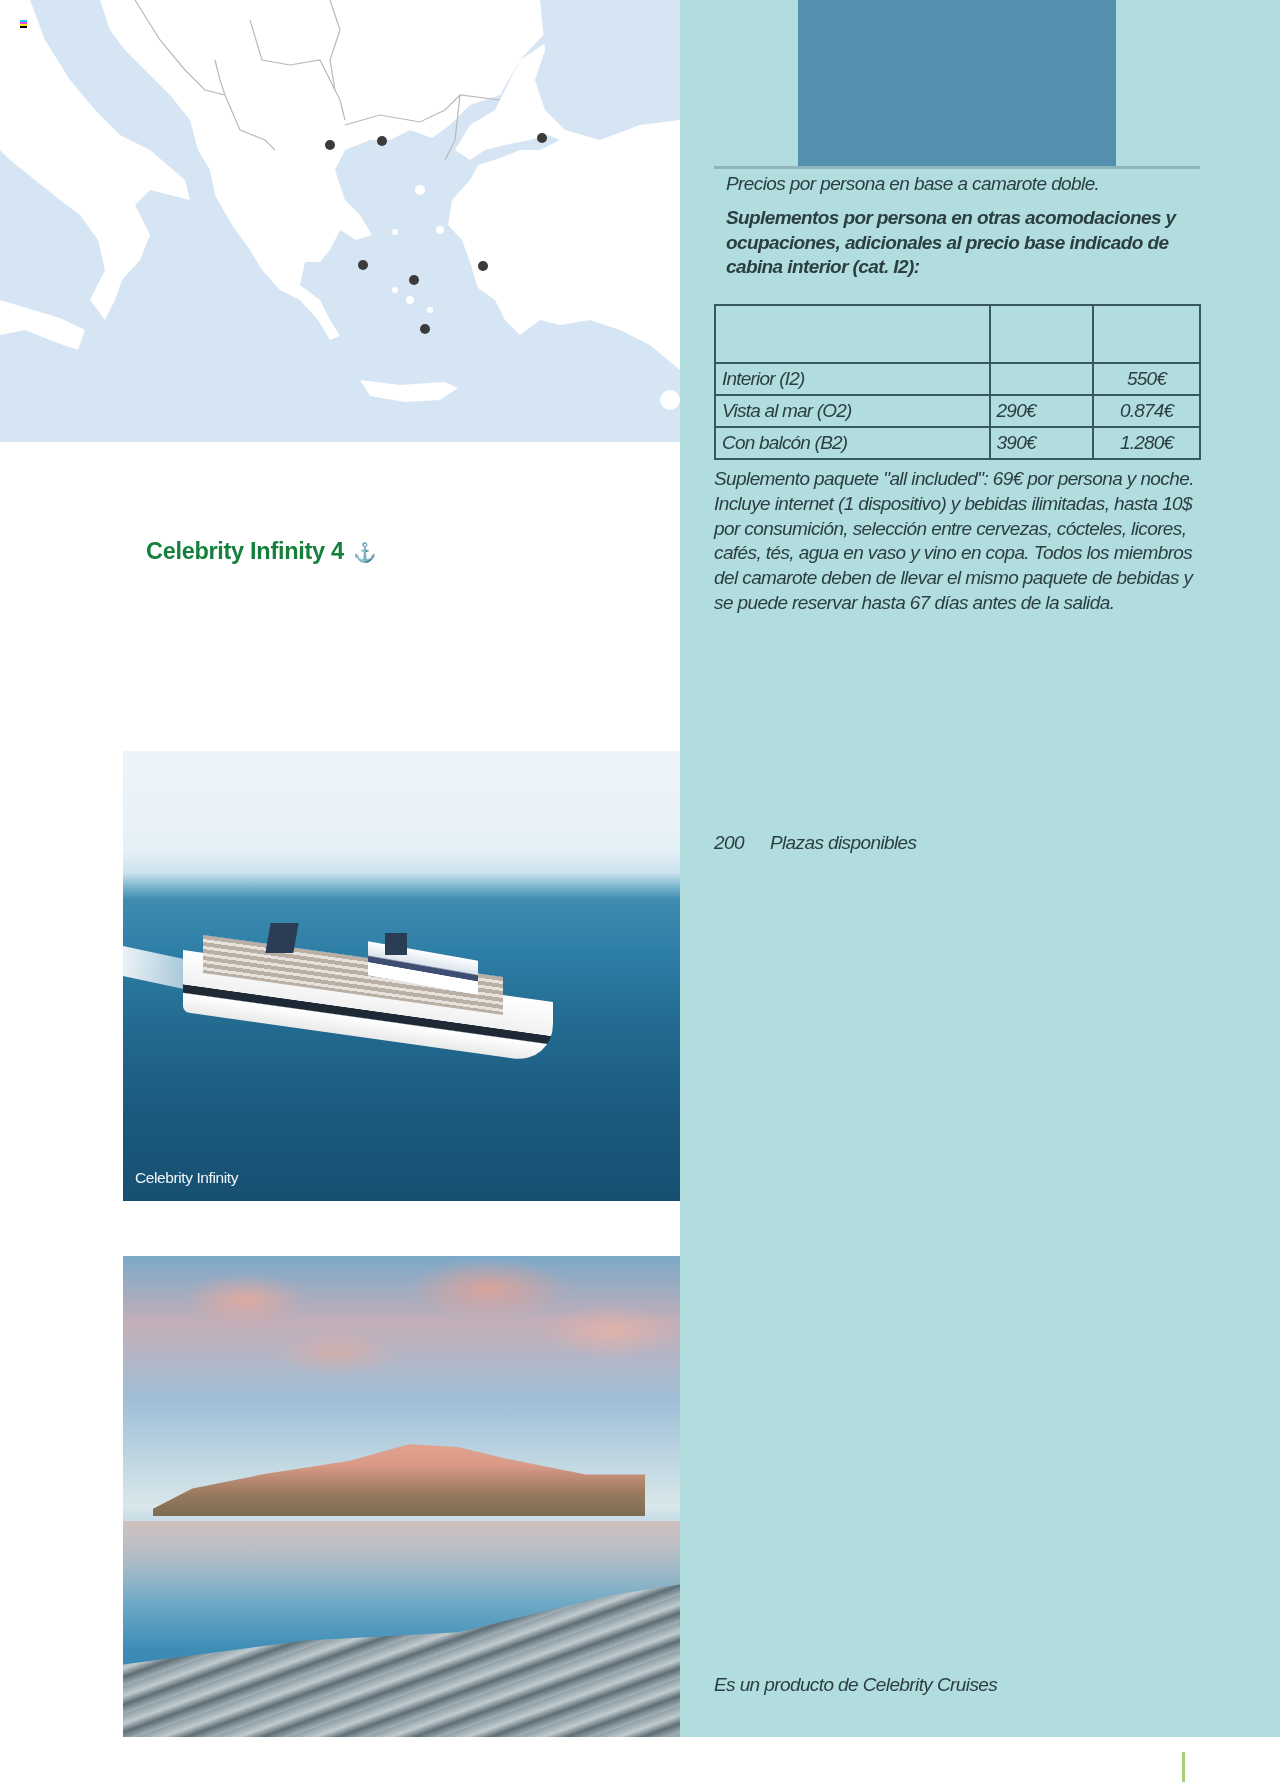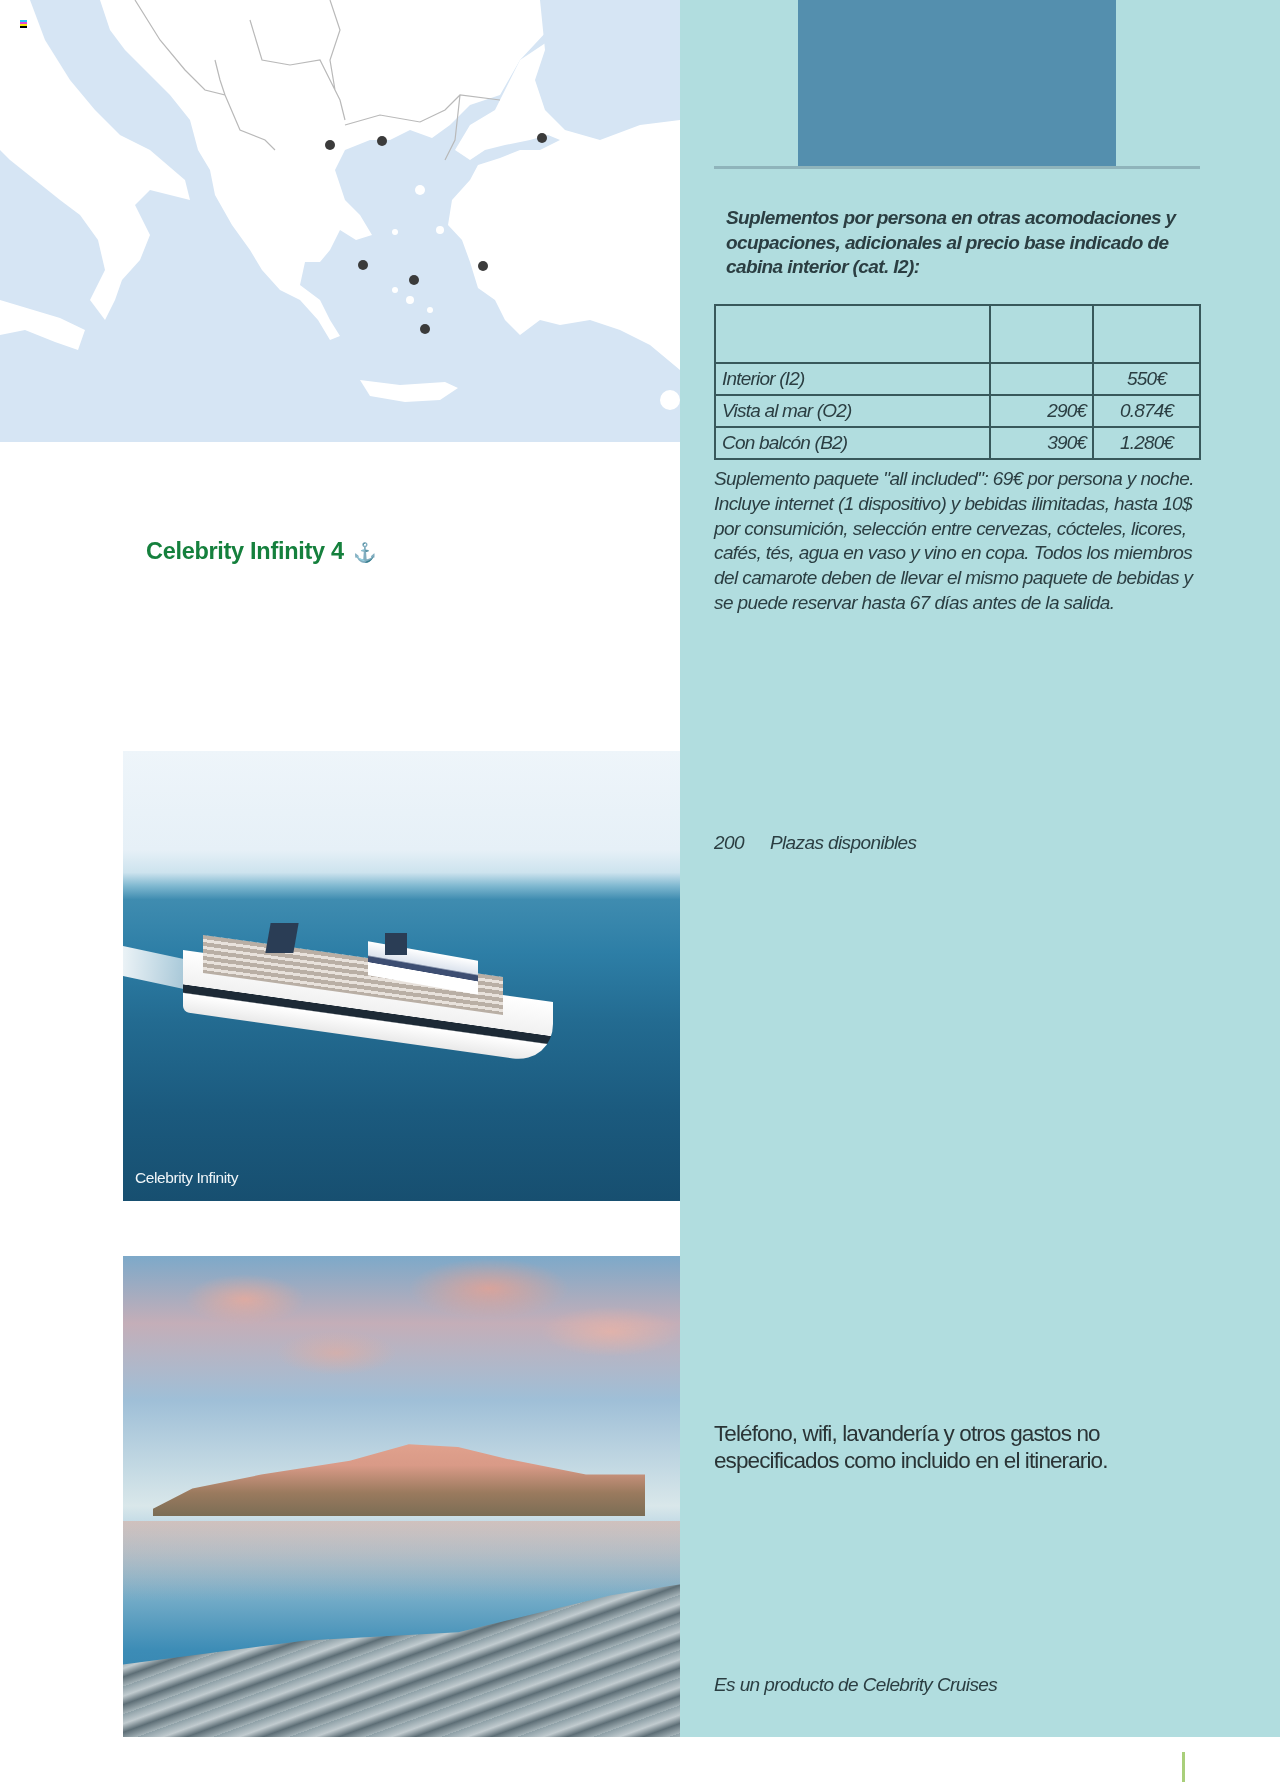--- a/index.html
+++ b/index.html
@@ -18,21 +18,21 @@
     .panel-rule { position: absolute; left: 34px; top: 166px; width: 486px; height: 3px; background: #8fb4bb; }
 
     .it { font-style: italic; color: #2b3e42; letter-spacing: -0.6px; }
     .p-prices { position: absolute; left: 46px; top: 172px; width: 470px; font-size: 19px; line-height: 24px; }
     .p-supp { position: absolute; left: 46px; top: 206px; width: 470px; font-size: 19px; line-height: 24.5px; font-weight: bold; }
 
     table.price-table { position: absolute; left: 34px; top: 304px; width: 487px; border-collapse: collapse; font-size: 19px; }
     table.price-table td { border: 2px solid #38585b; height: 32px; padding: 0 6px; font-style: italic; color: #2b3e42; letter-spacing: -0.8px; }
     table.price-table tr.head td { height: 58px; }
     table.price-table td.c1 { width: 276px; }
-    table.price-table td.c2 { width: 104px; text-align: right; margin-left: 8px; }
+    table.price-table td.c2 { width: 104px; text-align: left; margin-left: 8px; }
     table.price-table td.c3 { width: 107px; text-align: center; }
 
     .p-allinc { position: absolute; left: 34px; top: 467px; width: 500px; font-size: 19px; line-height: 24.8px; }
     .p-plazas { position: absolute; left: 34px; top: 832px; font-size: 19px; }
     .p-plazas .num { margin-right: 26px; }
     .p-notinc { position: absolute; left: 34px; top: 1420px; width: 500px; font-size: 22.5px; line-height: 27px; color: #2a3436; letter-spacing: -0.9px; }
     .p-producer { position: absolute; left: 34px; top: 1674px; font-size: 19px; }
 
     
     .ship-title { position: absolute; left: 146px; top: 538px; font-size: 23.5px; font-weight: bold; color: #15803d; letter-spacing: -0.3px; }
@@ -130,20 +130,21 @@
   <div class="clouds"></div>
   <div class="town"></div>
   <div class="reflection"></div>
   <div class="rocks"></div>
 </div>
 
 <div class="panel">
   <div class="panel-header-block"></div>
   <div class="panel-rule"></div>
 
+  <p class="it p-prices">Precios por persona en base a camarote doble.</p>
   <p class="it p-supp">Suplementos por persona en otras acomodaciones y ocupaciones, adicionales al precio base indicado de cabina interior (cat. I2):</p>
 
   <table class="price-table">
     <tbody>
         <tr class="head">
       <td class="c1"></td>
       <td class="c2"></td>
       <td class="c3"></td>
     </tr>
     <tr>
@@ -163,18 +164,17 @@
     </tr>
   </tbody>
     </table>
 
   <p class="it p-allinc">Suplemento paquete "all included": 69€ por persona y noche. Incluye internet (1 dispositivo) y bebidas ilimitadas, hasta 10$ por consumición, selección entre cervezas, cócteles, licores, cafés, tés, agua en vaso y vino en copa. Todos los miembros del camarote deben de llevar el mismo paquete de bebidas y se puede reservar hasta 67 días antes de la salida.</p>
 
   <p class="it p-plazas">
     <span class="num">200</span><span>Plazas disponibles</span>
   </p>
 
-  <p class="p-notinc">Teléfono, wifi, lavandería y otros gastos no especificados como incluido en el itinerario.</p>
 
   <p class="it p-producer">Es un producto de Celebrity Cruises</p>
 </div>
 
 <div class="page-tick"></div>
 
 </body></html>

